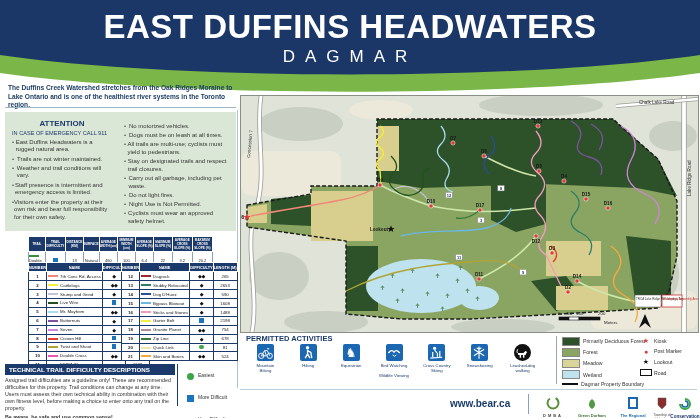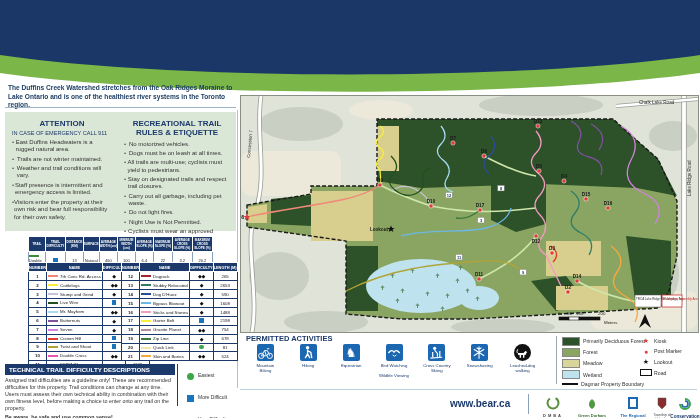--- a/index.html
+++ b/index.html
@@ -100,20 +100,22 @@
   .logo .t2{font-size:3.2px;line-height:1.1;}
 </style>
 </head>
 <body>
 
 <div class="abs" id="banner">
   <svg width="700" height="96">
     <path d="M0,0 H700 V57 C520,83 180,83 0,57 Z" fill="#1a3768"></path>
     <path d="M0,55 C180,81 520,81 700,55 L700,73 C520,98 180,98 0,73 Z" fill="#7ab648"></path>
   </svg>
+  <div class="abs" id="banner-title">EAST DUFFINS HEADWATERS</div>
+  <div class="abs" id="banner-sub">DAGMAR</div>
 </div>
 
 <div class="abs" id="intro">The Duffins Creek Watershed stretches from the Oak Ridges Moraine to Lake Ontario and is one of the healthiest river systems in the Toronto region.</div>
 <div class="abs" id="hr1"></div>
 <div class="abs" id="vdiv"></div>
 
 <div class="abs" id="green-panel"></div>
 <div class="abs" id="att-col">
   <div class="col-h">ATTENTION</div>
   <div class="col-sub">IN CASE OF EMERGENCY CALL 911</div>
@@ -134,21 +136,20 @@
         <span class="b">•</span>
         <span>Staff presence is intermittent and emergency access is limited.</span>
       </div>
       <div class="bullet">
         <span class="b">•</span>
         <span>Visitors enter the property at their own risk and bear full responsibility for their own safety.</span>
       </div>
     </div>
 </div>
 <div class="abs" id="rules-col">
-  <div class="col-h">RECREATIONAL TRAIL RULES &amp; ETIQUETTE</div>
   <div class="bullets">
       <div class="bullet">
         <span class="b">•</span>
         <span>No motorized vehicles.</span>
       </div>
       <div class="bullet">
         <span class="b">•</span>
         <span>Dogs must be on leash at all times.</span>
       </div>
       <div class="bullet">

